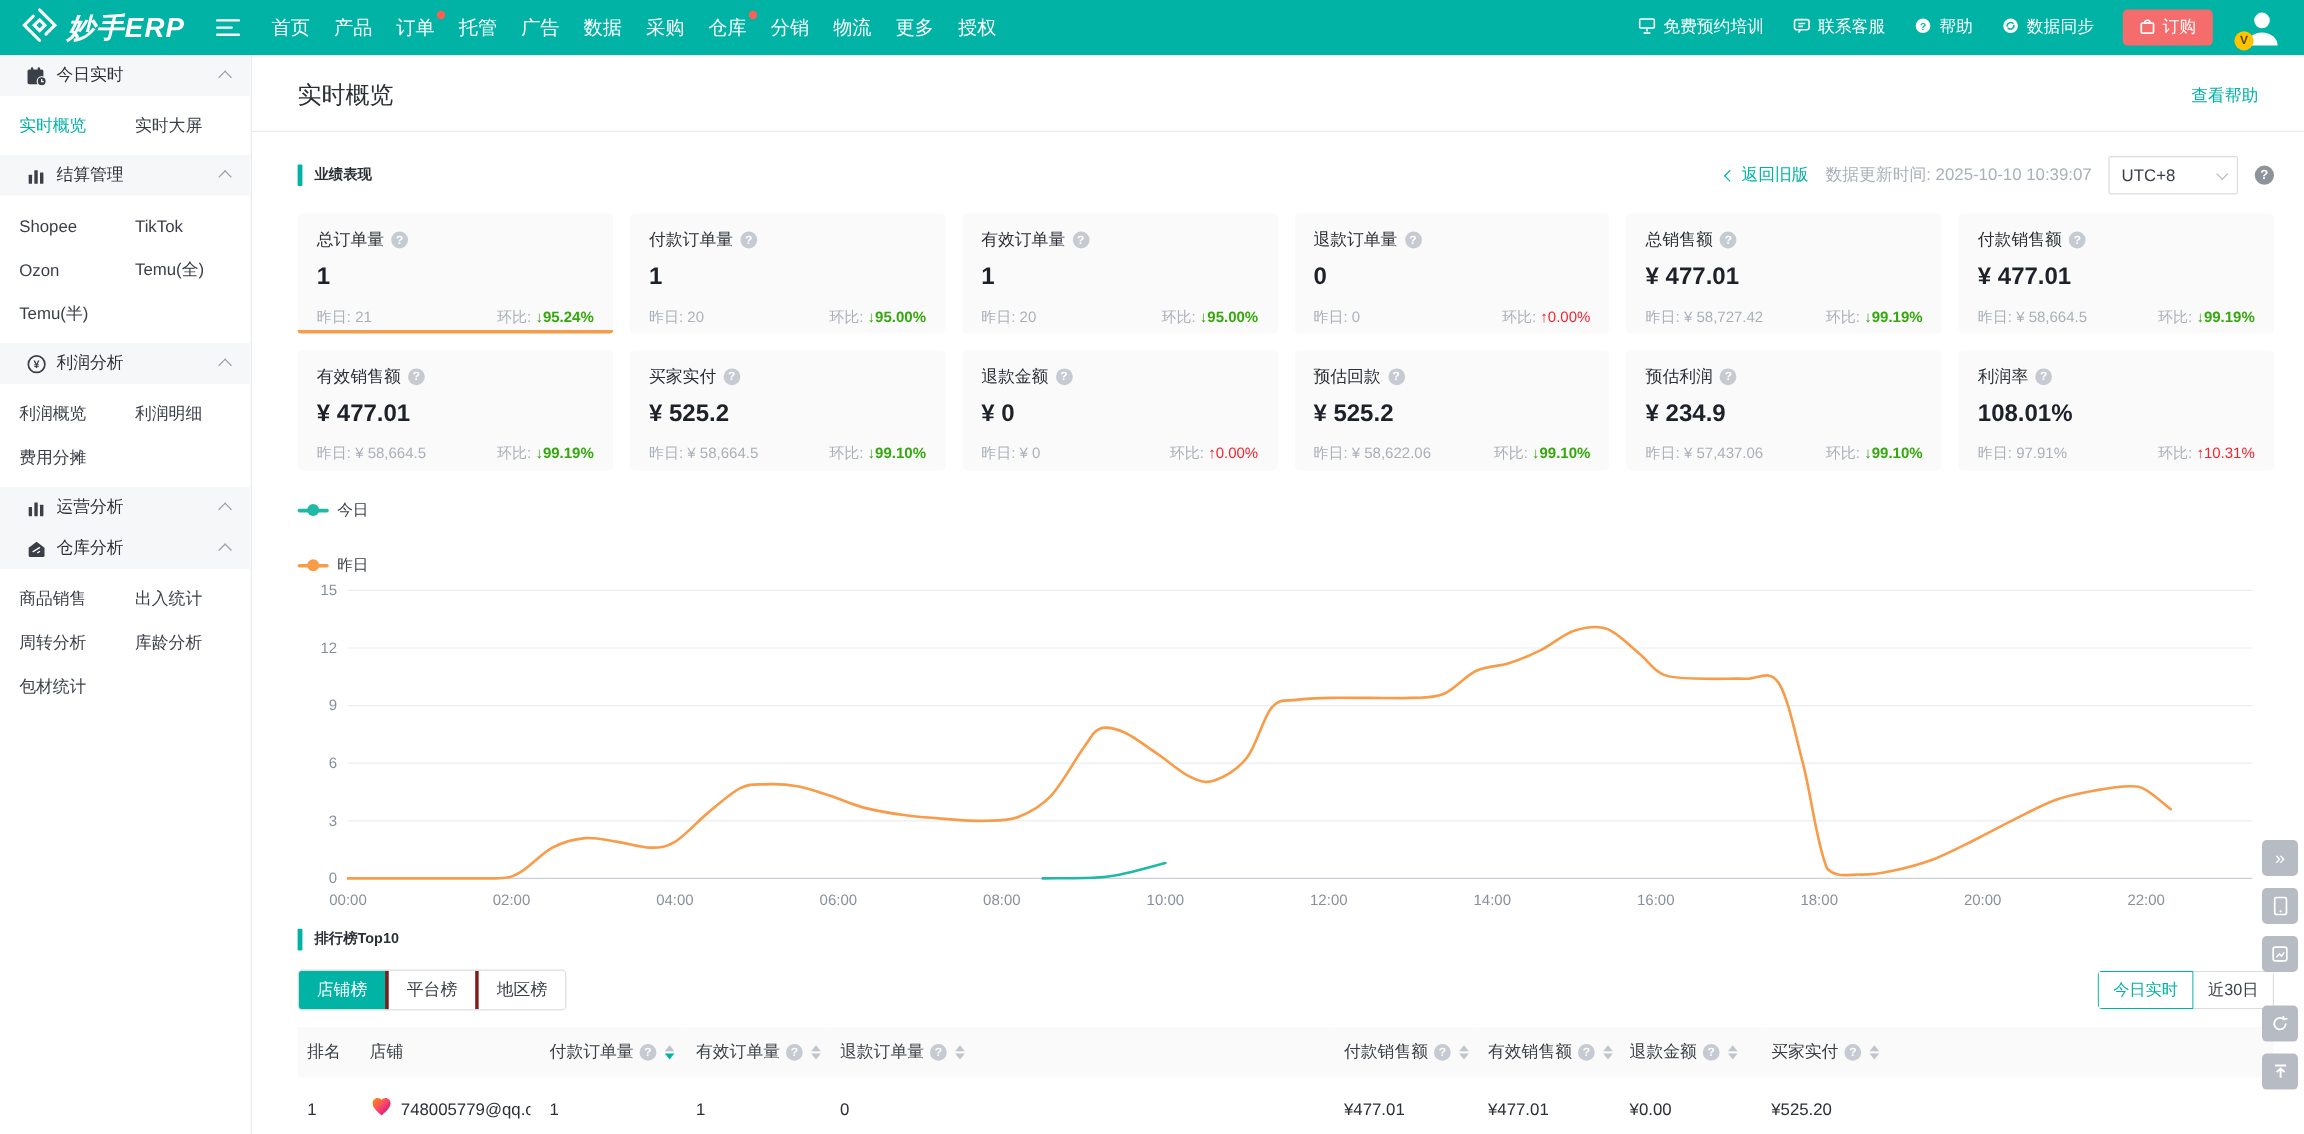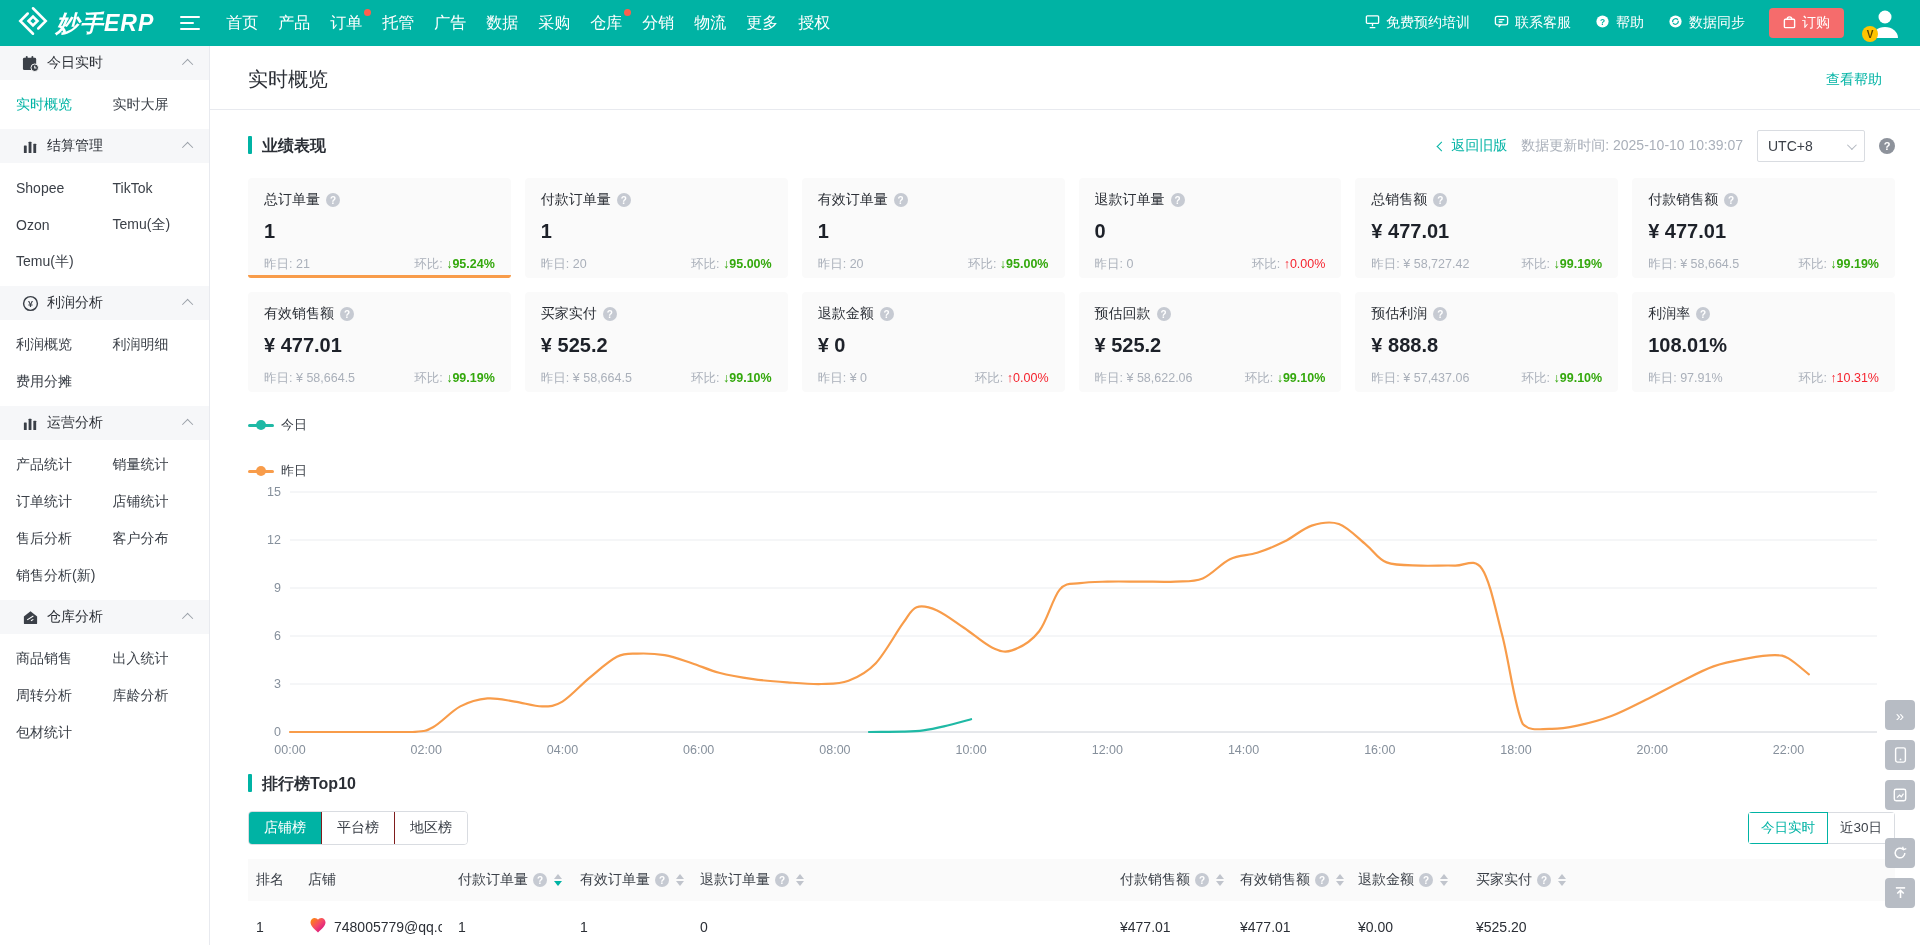--- a/index.html
+++ b/index.html
@@ -37,21 +37,21 @@
   .sb-item.active { color:#00b3a4; }
 
   .main { flex:1; background:#fff; overflow:hidden; position:relative; }
   .page-head { display:flex; align-items:center; justify-content:space-between; padding:20px 38px 16px 38px;
     border-bottom:1px solid #e8eaef; }
   .page-title { font-size:20px; color:#2b2f36; }
   .help-link { color:#00b3a4; font-size:14px; cursor:pointer; }
   .content { padding:0 25px 0 38px; }
 
   .section-row { display:flex; align-items:center; justify-content:space-between; margin-top:20px; }
-  .section-title { display:flex; align-items:flex-start; gap:10px; font-size:16px; font-weight:bold; color:#2b2f36; }
+  .section-title { display:flex; align-items:flex-start; gap:10px; font-size:12px; font-weight:bold; color:#2b2f36; }
   .tbar { width:4px; height:18px; background:#00b3a4; border-radius:1px; }
   .controls { display:flex; align-items:center; gap:14px; font-size:14px; }
   .back-link { color:#00b3a4; display:flex; align-items:center; gap:6px; cursor:pointer; }
   .chev-left { width:7px; height:7px; border-left:1.6px solid #00b3a4; border-bottom:1.6px solid #00b3a4; transform:rotate(45deg); }
   .update-text { color:#aab0ba; }
   .tz-select { border:1px solid #d9dce1; border-radius:2px; height:32px; width:108px; display:flex; align-items:center;
     justify-content:space-between; padding:0 10px; color:#3b4048; cursor:pointer; background:#fff; }
   .chev-down { width:7px; height:7px; border-right:1.4px solid #b3b8c0; border-bottom:1.4px solid #b3b8c0; transform:rotate(45deg) translateY(-2px); }
   .qmark-dark { width:16px; height:16px; border-radius:50%; background:#8d929b; color:#fff; font-size:11px; font-weight:bold;
     display:inline-flex; align-items:center; justify-content:center; cursor:pointer; }
@@ -74,21 +74,21 @@
   .legend-item { display:flex; align-items:center; gap:7px; cursor:pointer; }
   .lg-mark { position:relative; width:26px; height:10px; }
   .lg-line { position:absolute; top:4px; left:0; right:0; height:3px; border-radius:2px; }
   .lg-dot { position:absolute; top:0; left:8px; width:10px; height:10px; border-radius:50%; }
   .chart-wrap { margin-top:2px; }
   .chart-wrap svg { display:block; }
 
   
   .rank-controls { display:flex; align-items:center; justify-content:space-between; margin-top:16px; }
   .tab-group { display:flex; border:1px solid #d9dce1; border-radius:4px; overflow:hidden; }
-  .tab { padding:7px 15px; font-size:14px; color:#3b4048; background:#fff; border-right:1px solid #7f1d1d; cursor:pointer; white-space:nowrap; }
+  .tab { padding:7px 15px; font-size:14px; color:#3b4048; background:#fff; border-right:3px solid #7f1d1d; cursor:pointer; white-space:nowrap; }
   .tab:last-child { border-right:none; }
   .tab.active { background:#00b3a4; color:#fff; }
   .period-group { display:flex; border-radius:4px; overflow:hidden; }
   .period { padding:6px 12px; font-size:13.5px; border:1px solid #d9dce1; background:#fff; color:#3b4048; cursor:pointer; white-space:nowrap; }
   .period + .period { border-left:none; }
   .period.active { border-color:#00b3a4; color:#00b3a4; }
 
   table.rank { width:100%; border-collapse:collapse; margin-top:14px; font-size:14px; table-layout:fixed; }
   table.rank thead th { background:#fafafa; height:42px; text-align:left; font-weight:normal; color:#3b4048; padding:0 8px; }
   table.rank tbody td { height:52px; border-bottom:1px solid #f0f1f3; padding:0 8px; color:#2b2f36; }
@@ -254,29 +254,20 @@
       <span class="gi"><svg width="17" height="17" viewBox="0 0 18 18">
             <g fill="#3b4048">
               <rect x="2" y="8" width="3" height="8" rx="0.5"></rect>
               <rect x="7" y="4" width="3" height="12" rx="0.5"></rect>
               <rect x="12" y="6" width="3" height="10" rx="0.5"></rect>
             </g>
           </svg></span>
       <span>运营分析</span>
       <span class="sb-caret"></span>
     </div>
-    <div class="sb-items">
-      <span class="sb-item">产品统计</span>
-      <span class="sb-item">销量统计</span>
-      <span class="sb-item">订单统计</span>
-      <span class="sb-item">店铺统计</span>
-      <span class="sb-item">售后分析</span>
-      <span class="sb-item">客户分布</span>
-      <span class="sb-item">销售分析(新)</span>
-    </div>
 
     <div class="sb-group-header">
       <span class="gi"><svg width="17" height="17" viewBox="0 0 18 18">
             <path d="M2 8 L9 2.5 L16 8 V15 a1 1 0 0 1 -1 1 H3 a1 1 0 0 1 -1-1 Z" fill="#3b4048"></path>
             <path d="M5.5 11.5 L12 7.5 M9.5 12.5 l2.5-1.5" stroke="#fff" stroke-width="1.2"></path>
           </svg></span>
       <span>仓库分析</span>
       <span class="sb-caret"></span>
     </div>
     <div class="sb-items">
@@ -426,21 +417,21 @@
           <div class="card-foot">
               <span><span>昨日:</span> <span>¥ 58,622.06</span></span>
               <span><span>环比:</span> <span class="trend down">↓99.10%</span></span>
             </div>
         </div>
         <div class="card">
           <div class="card-label-row">
               <span>预估利润</span>
               <span class="qmark">?</span>
             </div>
-          <div class="card-value">¥ 888.8</div>
+          <div class="card-value">¥ 234.9</div>
           <div class="card-foot">
               <span><span>昨日:</span> <span>¥ 57,437.06</span></span>
               <span><span>环比:</span> <span class="trend down">↓99.10%</span></span>
             </div>
         </div>
         <div class="card">
           <div class="card-label-row">
               <span>利润率</span>
               <span class="qmark">?</span>
             </div>

